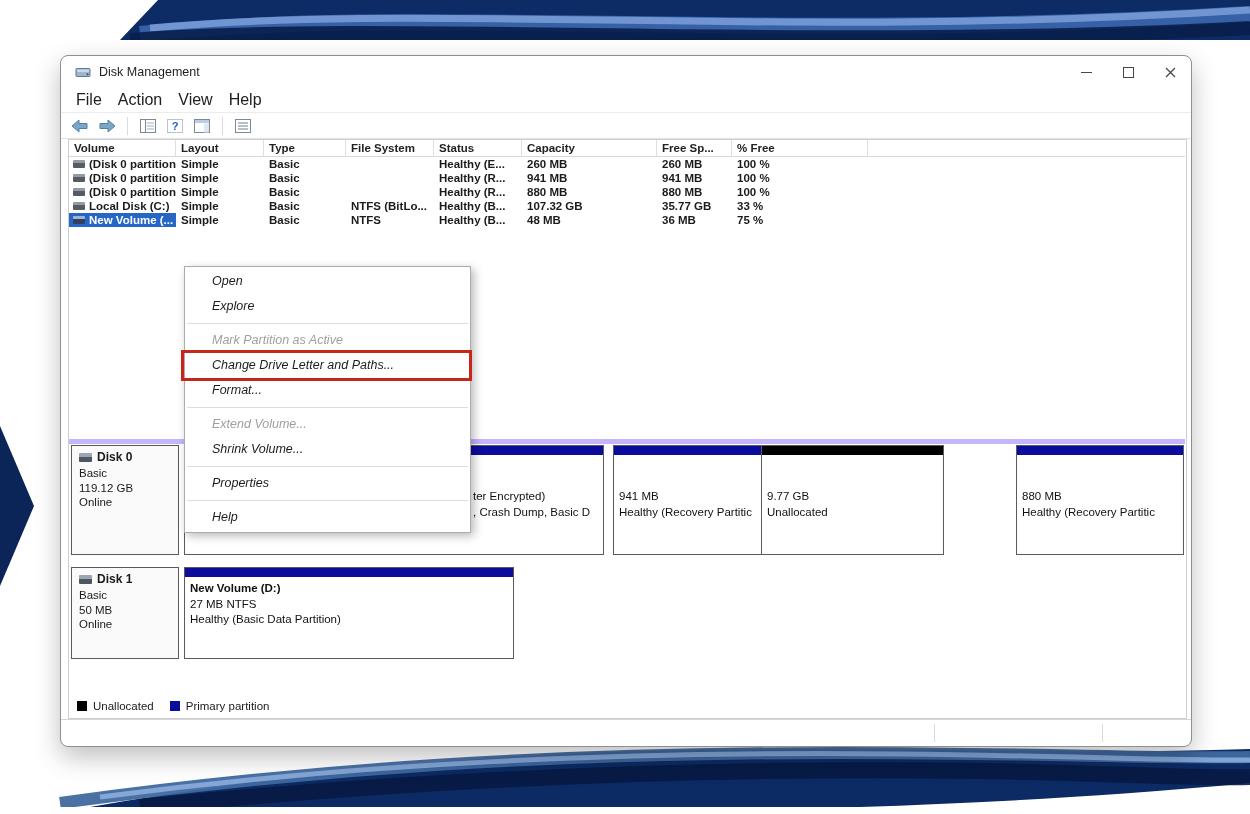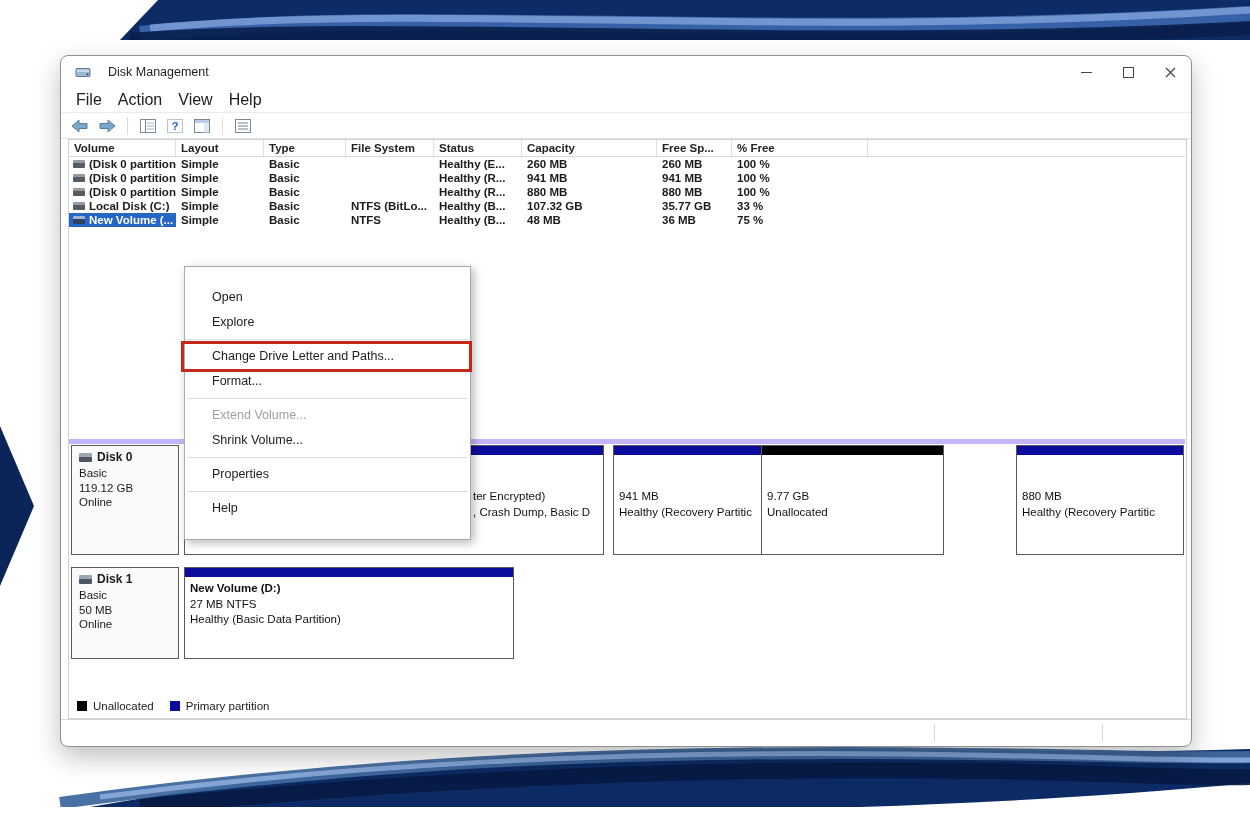--- a/index.html
+++ b/index.html
@@ -19,21 +19,21 @@
 
   
   .window {
     position:absolute; left:60px; top:55px; width:1130px; height:690px;
     background:#fff; border:1px solid #8f8f8f; border-radius:8px;
     box-shadow:0 10px 26px rgba(0,0,0,.25);
     z-index:10; overflow:hidden;
   }
   .titlebar { position:absolute; left:0; top:0; right:0; height:32px; display:flex; align-items:center; }
   .app-icon { margin:0 8px 0 14px; }
-  .title { font-size:12.5px; color:#1f1f1f;margin-left:9px; }
+  .title { font-size:12.5px; color:#1f1f1f; }
   .win-controls { position:absolute; right:0; top:0; height:32px; display:flex; }
   .winbtn { width:42px; height:32px; display:flex; align-items:center; justify-content:center; }
   .min-shape { width:11px; height:1px; background:#474747; display:block; }
   .max-shape { width:9px; height:9px; border:1px solid #474747; display:block; }
 
   .menubar { position:absolute; left:0; top:32px; right:0; height:24px; display:flex; align-items:center;
              padding-left:7px; border-bottom:1px solid #ececec; }
   .menu-top-item { padding:0 8px; font-size:16px; color:#202020; }
 
   .toolbar { position:absolute; left:0; top:57px; right:0; height:25px; display:flex; align-items:center;
@@ -94,21 +94,21 @@
   .sq[data-kind="primary"]     { background:var(--primary_partition,#0c0c9c); }
 
   .statusbar { position:absolute; left:0; right:0; top:663px; height:27px; border-top:1px solid #d6d6d6; }
   .sgrip { position:absolute; top:4px; bottom:5px; width:1px; background:#d9d9d9; }
   .g1 { left:873px; } .g2 { left:1041px; }
 
   
   .context-menu {
     position:absolute; left:123px; top:210px; width:287px; z-index:40;
     background:#fff; border:1px solid #ababab; box-shadow:3px 3px 9px rgba(0,0,0,.28);
-    padding:18px 0; box-sizing:border-box;
+    padding:2px 0; box-sizing:border-box;font-style:italic;
   }
   .menu-item { height:25px; line-height:25px; padding-left:27px; font-size:12.5px; color:#1c1c1c;
                position:relative; white-space:nowrap; }
   .menu-item[data-disabled="true"] { color:#9f9f9f; }
   .menu-sep { border-top:1px solid #dcdcdc; margin:4px 2px; }
   .menu-item[data-highlighted="true"]::after {
     content:""; position:absolute; left:-4px; right:-2px; top:-3px; bottom:-3px;
     border:3px solid var(--highlight_ring,#c5271b); pointer-events:none;
   }
 </style>
@@ -376,20 +376,21 @@
 
   <div class="statusbar">
     <span class="sgrip g1"></span>
     <span class="sgrip g2"></span>
   </div>
 
   <div class="context-menu">
     <div class="menu-item">Open</div>
     <div class="menu-item">Explore</div>
     <div class="menu-sep"></div>
+    <div class="menu-item" data-disabled="true">Mark Partition as Active</div>
     <div class="menu-item" data-highlighted="true">Change Drive Letter and Paths...</div>
     <div class="menu-item">Format...</div>
     <div class="menu-sep"></div>
     <div class="menu-item" data-disabled="true">Extend Volume...</div>
     <div class="menu-item">Shrink Volume...</div>
     <div class="menu-sep"></div>
     <div class="menu-item">Properties</div>
     <div class="menu-sep"></div>
     <div class="menu-item">Help</div>
   </div>

